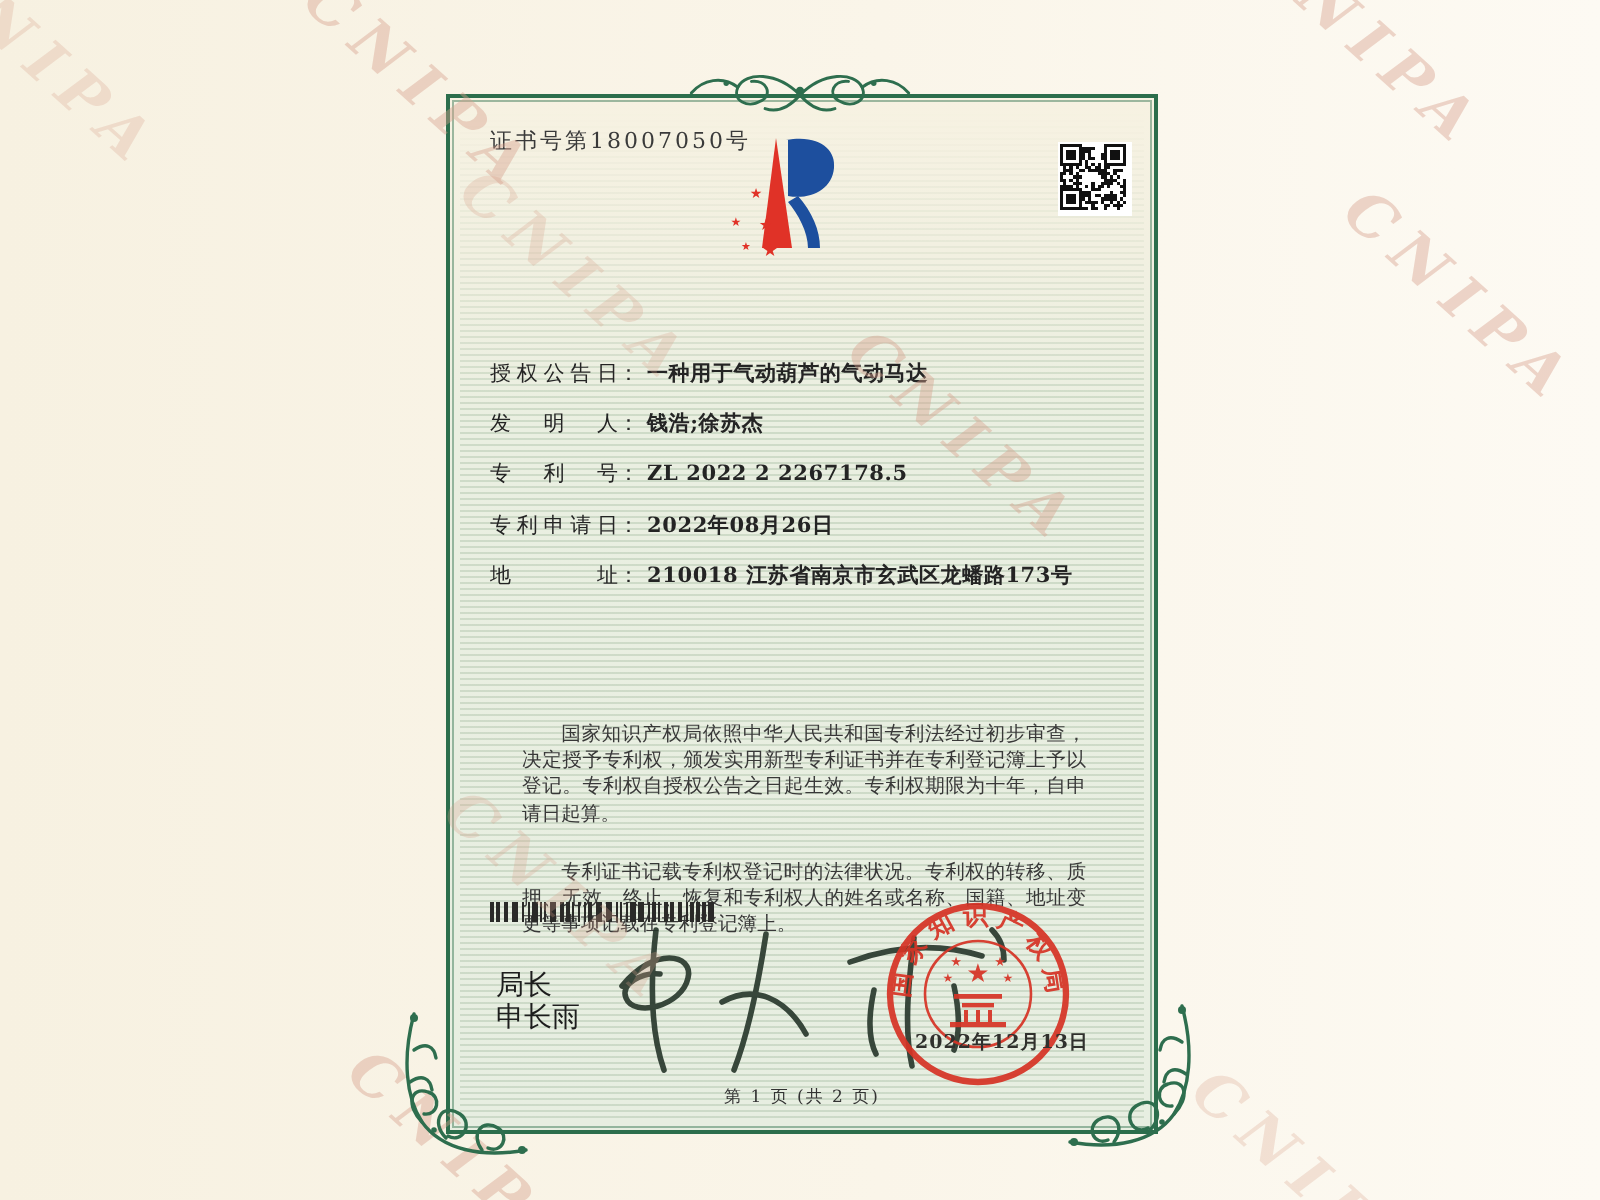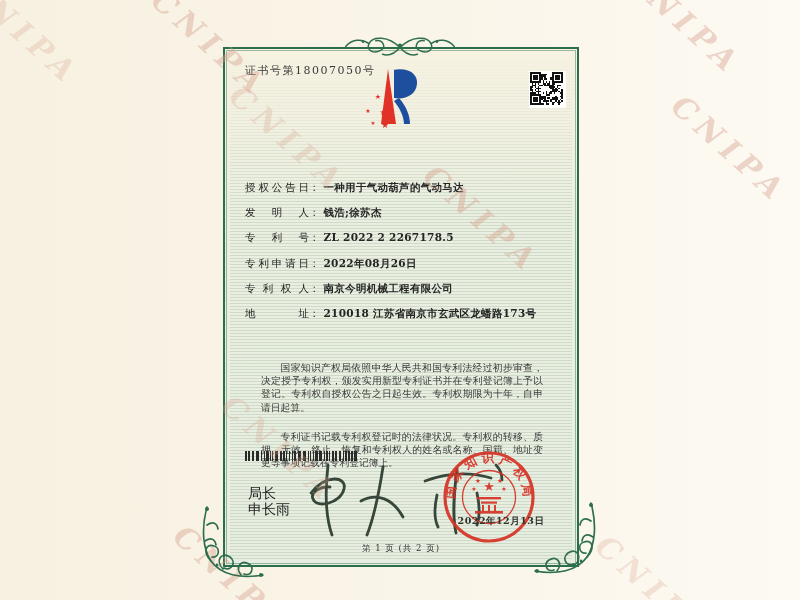--- a/index.html
+++ b/index.html
@@ -242,21 +242,20 @@
             <rect x="18" y="20" width="1" height="1" fill="#111"></rect>
           </svg>
       </div>
 
 
       <div class="fields">
           <div class="field-row"><span class="flabel">授权公告日</span><span class="fcolon">：</span><span class="fvalue">一种用于气动葫芦的气动马达</span></div>
           <div class="field-row"><span class="flabel">发明人</span><span class="fcolon">：</span><span class="fvalue">钱浩;徐苏杰</span></div>
           <div class="field-row"><span class="flabel">专利号</span><span class="fcolon">：</span><span class="fvalue">ZL 2022 2 2267178.5</span></div>
           <div class="field-row"><span class="flabel">专利申请日</span><span class="fcolon">：</span><span class="fvalue">2022年08月26日</span></div>
-          <div class="field-row"><span class="flabel">专利权人</span><span class="fcolon">：</span><span class="fvalue">南京今明机械工程有限公司</span></div>
           <div class="field-row"><span class="flabel">地址</span><span class="fcolon">：</span><span class="fvalue">210018 江苏省南京市玄武区龙蟠路173号</span></div>
         </div>
 
       <div class="paras">
         <p>国家知识产权局依照中华人民共和国专利法经过初步审查，决定授予专利权，颁发实用新型专利证书并在专利登记簿上予以登记。专利权自授权公告之日起生效。专利权期限为十年，自申请日起算。</p>
         <p>专利证书记载专利权登记时的法律状况。专利权的转移、质押、无效、终止、恢复和专利权人的姓名或名称、国籍、地址变更等事项记载在专利登记簿上。</p>
       </div>
 
       <div class="barcode">
         <svg width="112" height="11" viewBox="0 0 112 11" shape-rendering="crispEdges">

